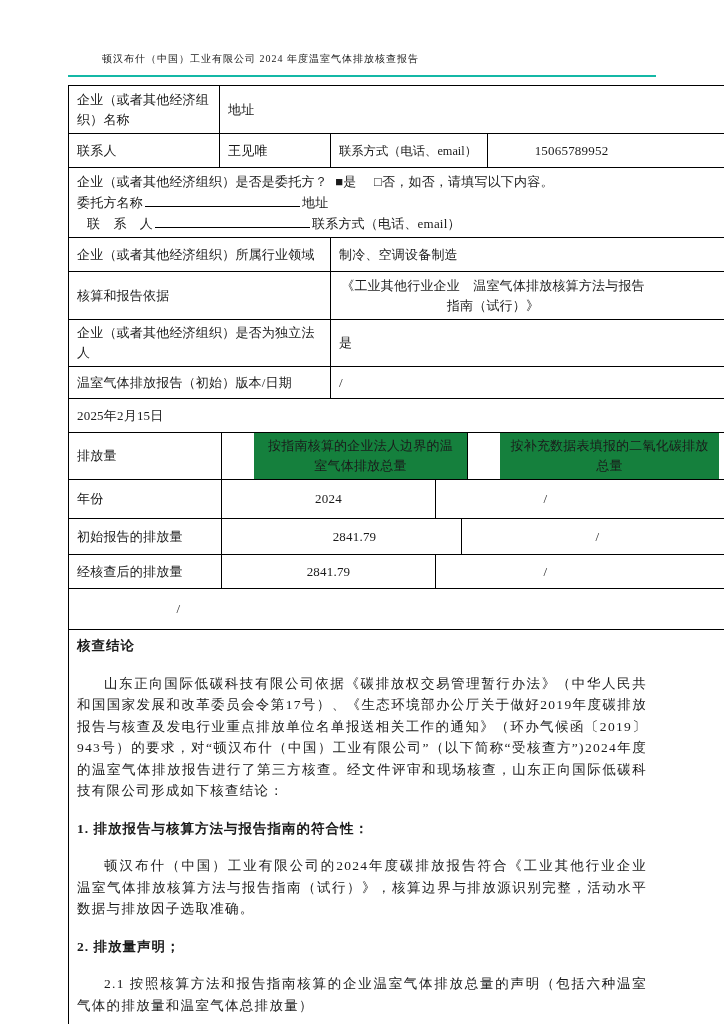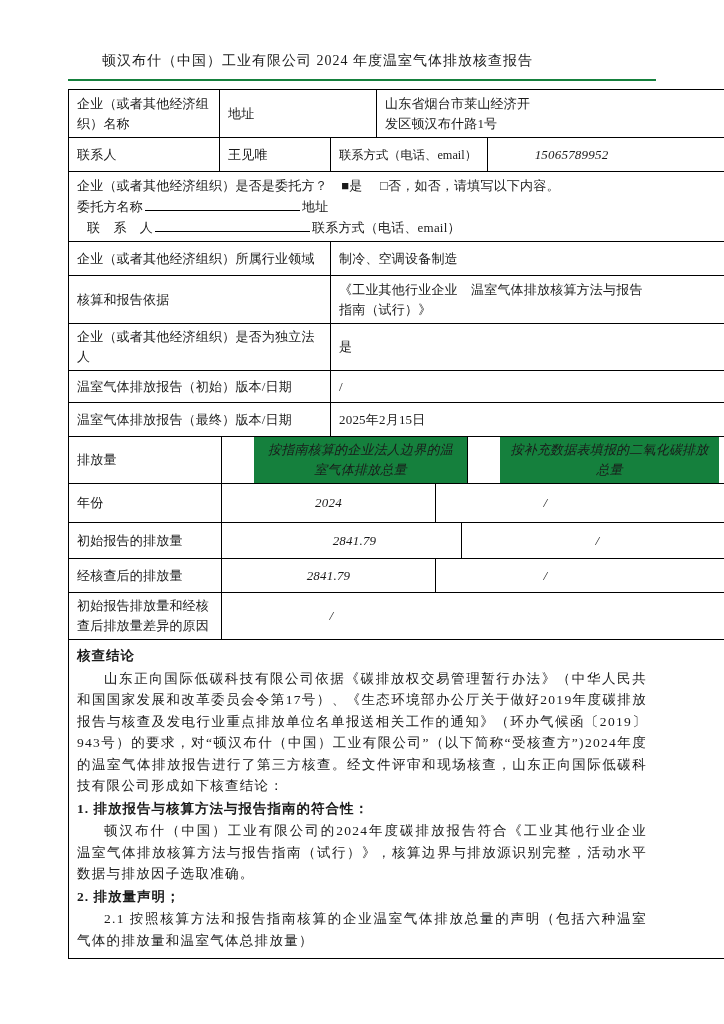--- a/index.html
+++ b/index.html
@@ -6,24 +6,24 @@
   .page{
     position:relative;
     width:724px;height:1024px;
     background:#ffffff;
     font-family:"Liberation Serif","DejaVu Serif",serif;
     color:#1a1a1a;
     overflow:hidden;
   }
   .doc{position:absolute;left:68px;top:52px;width:588px;}
   .doc-title{
-    font-size:14px;
+    font-size:10px;
     letter-spacing:1px;
     padding:0 0 9px 34px;
-    border-bottom:2px solid #15803d;
+    border-bottom:2px solid #14b8a6;
     white-space:nowrap;
   }
   .tbl{
     margin-top:8px;
     border:1px solid #000;
     box-sizing:border-box;
     width:665px;
     font-size:13px;
     letter-spacing:0.2px;
   }
@@ -31,72 +31,71 @@
   .row:last-child{border-bottom:none;}
   .cell{
     border-right:1px solid #000;
     padding:3px 8px;
     box-sizing:border-box;
     display:flex;
     align-items:center;
     line-height:20px;
   }
   .cell:last-child{border-right:none;}
-  .center{justify-content:center;text-align:center;font-style:italic;}
+  .center{justify-content:center;text-align:center;}
   .w1{width:151px;}
   .w2{width:111px;}
   .w3{width:157px;}
   .w4{width:167px;}
   .wa{width:262px;}
-  .wb{width:324px;}
+  .wb{width:324px;text-align:center;}
   .e1{width:153px;}
   .e2{width:214px;}
   .e3{width:219px;}
   .full{width:586px;}
   .fit{font-size:12.3px;letter-spacing:0;white-space:nowrap;}
   .hdr{background:#15803d;}
   .block{display:block;align-items:initial;}
   .client-line{line-height:21px;white-space:nowrap;}
-  .client-q{margin-right:10px;}
+  .client-q{margin-right:4px;}
   .yes{margin-right:14px;}
   .blank{
     display:inline-block;
     width:155px;
     border-bottom:1px solid #000;
     height:14px;
     vertical-align:baseline;
     margin:0 2px;
   }
   .c-indent{margin-left:10px;}
   .conclusion{
     display:block;
     padding:4px 8px 6px 8px;
     font-size:13.5px;
     line-height:21.5px;
     letter-spacing:1.3px;
     text-align:justify;
     min-height:300px;
   }
   .conclusion .h{font-weight:bold;letter-spacing:1px;margin:1px 0;}
-  .conclusion p{margin:1px 0;text-indent:2em;}
+  .conclusion p{margin:16px 0;text-indent:2em;}
 </style>
 </head>
 <body>
 
 <div class="page">
   <div class="doc">
 
     <div class="doc-title">顿汉布什（中国）工业有限公司 2024 年度温室气体排放核查报告</div>
 
     <div class="tbl">
 
       <div class="row" style="min-height:47px;">
         <div class="cell w1">企业（或者其他经济组织）名称</div>
         <div class="cell w3">地址</div>
-        <div class="cell w4">山东省烟台市莱山经济开发区顿汉布什路1号</div>
       </div>
 
       <div class="row" style="min-height:33px;">
         <div class="cell w1">联系人</div>
         <div class="cell w2">王见唯</div>
         <div class="cell w3 fit">联系方式（电话、email）</div>
         <div class="cell w4 center">15065789952</div>
       </div>
 
       <div class="row" style="min-height:60px;">
@@ -129,21 +128,20 @@
         <div class="cell wa">企业（或者其他经济组织）是否为独立法人</div>
         <div class="cell wb">是</div>
       </div>
 
       <div class="row" style="min-height:31px;">
         <div class="cell wa">温室气体排放报告（初始）版本/日期</div>
         <div class="cell wb">/</div>
       </div>
 
       <div class="row" style="min-height:33px;">
-        <div class="cell wa">温室气体排放报告（最终）版本/日期</div>
         <div class="cell wb">2025年2月15日</div>
       </div>
 
       <div class="row" style="min-height:45px;gap:32px;">
         <div class="cell e1">排放量</div>
         <div class="cell e2 center hdr">按指南核算的企业法人边界的温室气体排放总量</div>
         <div class="cell e3 center hdr">按补充数据表填报的二氧化碳排放总量</div>
       </div>
 
       <div class="row" style="min-height:38px;">
@@ -158,21 +156,20 @@
         <div class="cell e3 center">/</div>
       </div>
 
       <div class="row" style="min-height:33px;">
         <div class="cell e1">经核查后的排放量</div>
         <div class="cell e2 center">2841.79</div>
         <div class="cell e3 center">/</div>
       </div>
 
       <div class="row" style="min-height:40px;">
-        <div class="cell e1">初始报告排放量和经核查后排放量差异的原因</div>
         <div class="cell e3 center">/</div>
       </div>
 
       <div class="row">
         <div class="cell full conclusion">
           <div class="h">核查结论</div>
           <p>山东正向国际低碳科技有限公司依据《碳排放权交易管理暂行办法》（中华人民共和国国家发展和改革委员会令第17号）、《生态环境部办公厅关于做好2019年度碳排放报告与核查及发电行业重点排放单位名单报送相关工作的通知》（环办气候函〔2019〕943号）的要求，对“顿汉布什（中国）工业有限公司”（以下简称“受核查方”)2024年度的温室气体排放报告进行了第三方核查。经文件评审和现场核查，山东正向国际低碳科技有限公司形成如下核查结论：</p>
           <div class="h">1. 排放报告与核算方法与报告指南的符合性：</div>
           <p>顿汉布什（中国）工业有限公司的2024年度碳排放报告符合《工业其他行业企业　温室气体排放核算方法与报告指南（试行）》，核算边界与排放源识别完整，活动水平数据与排放因子选取准确。</p>
           <div class="h">2. 排放量声明；</div>

